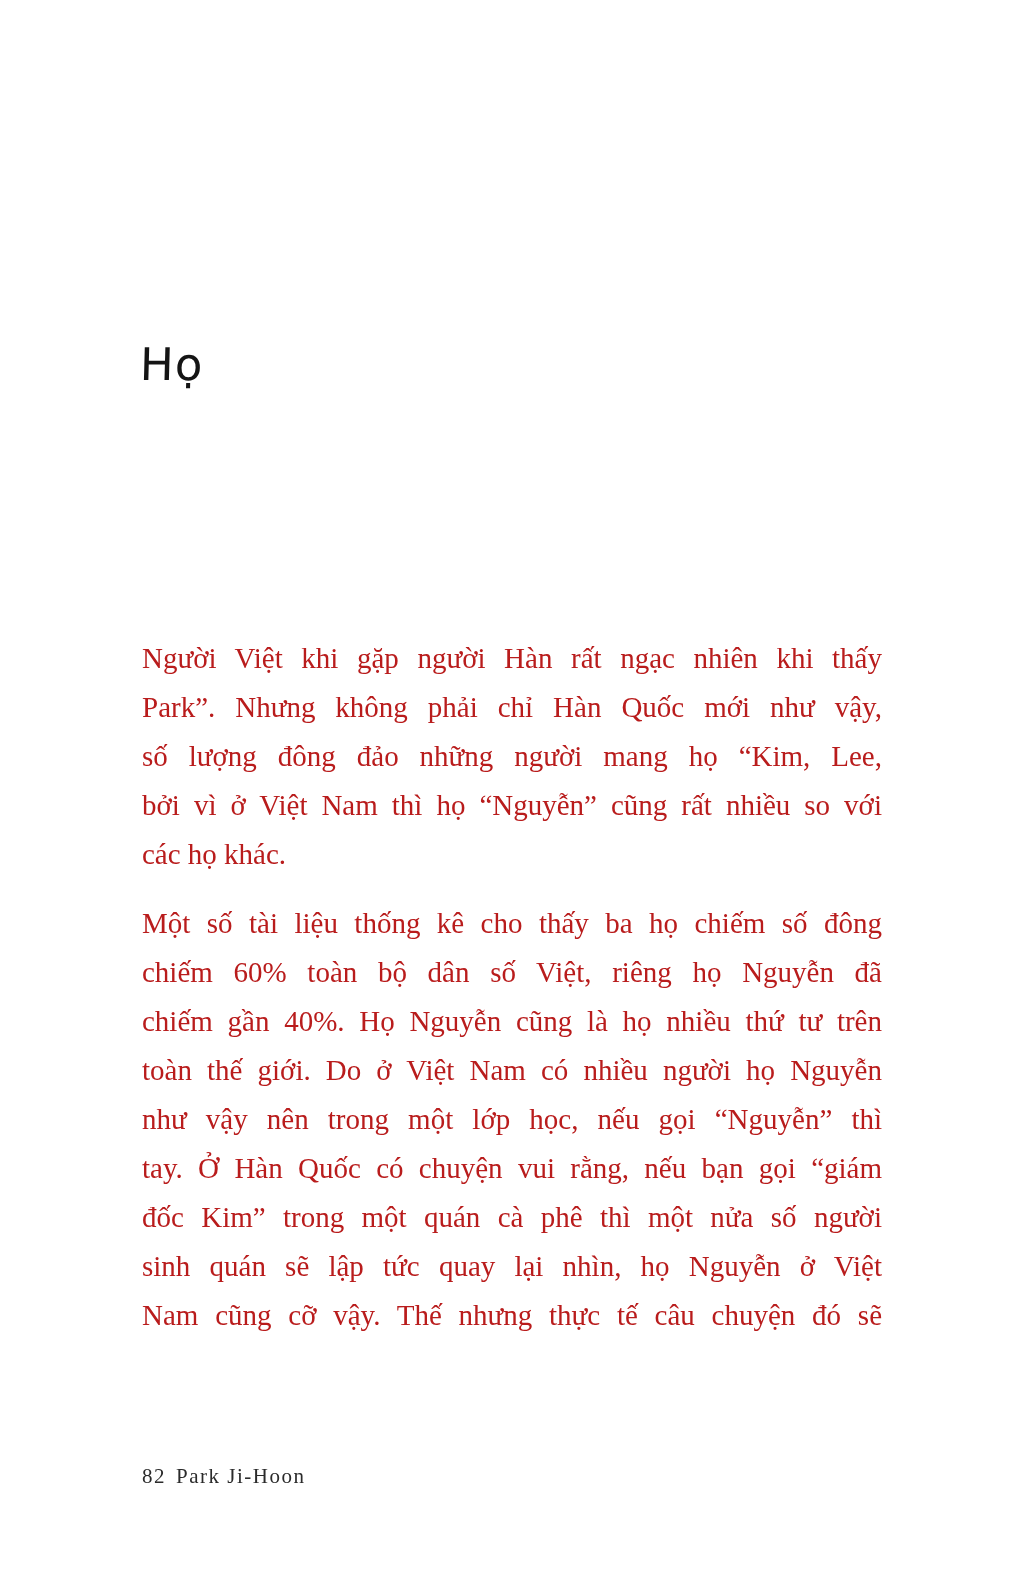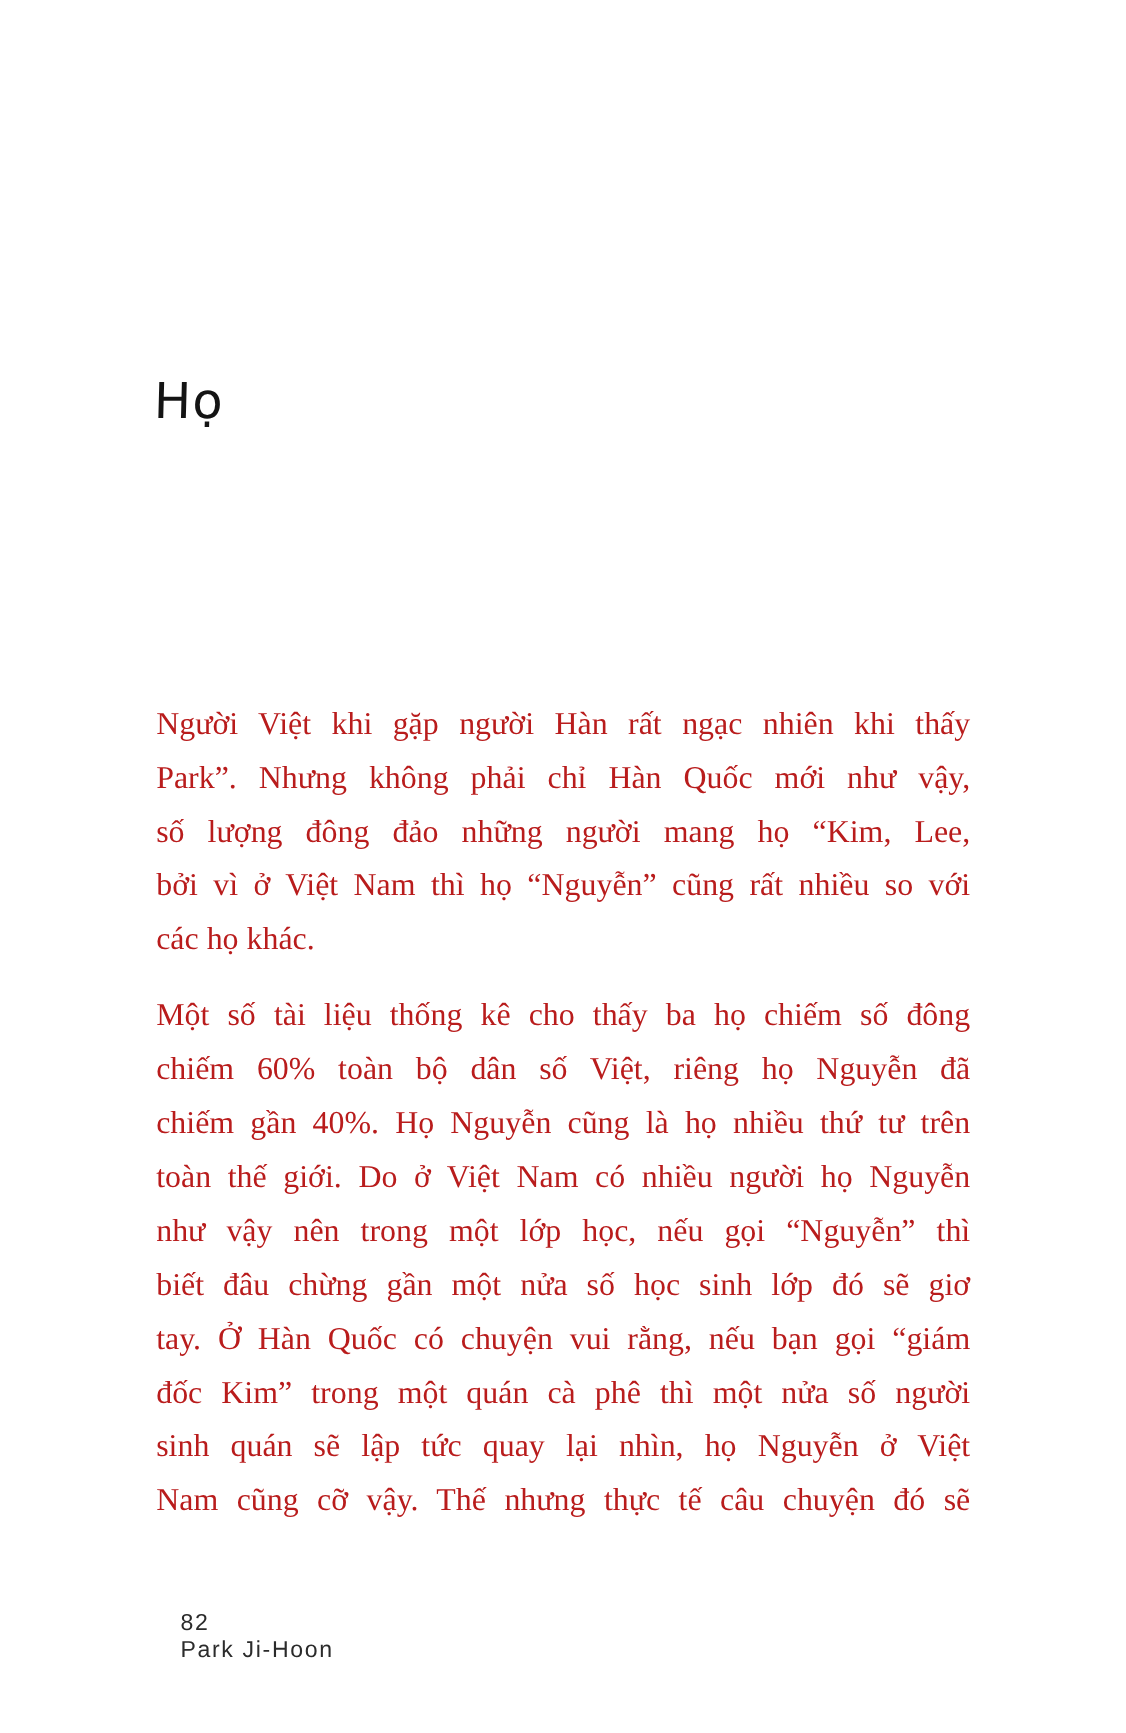--- a/index.html
+++ b/index.html
@@ -43,30 +43,29 @@
     white-space: normal;
   }
   .line.lastline {
     text-align: left;
     text-align-last: left;
   }
   .footer {
     position: absolute;
     left: 142px;
     top: 1464px;
-    font-family: Liberation Sans, sans-serif;
+    font-family: Liberation Serif, serif;
     font-size: 21px;
     font-weight: 500;
     letter-spacing: 1.5px;
     color: #2b2b2b;
     display: flex;
     align-items: baseline;
-    flex-direction: column;
   }
-  .footer .author { margin-left: 22px; }
+  .footer .author { margin-left: 10px; }
 </style>
 </head>
 <body>
 
 <div class="page">
 
   <div class="chapter-title">Họ</div>
 
   <div class="body-text">
     <div class="para">
@@ -75,21 +74,20 @@
         <div class="line">số lượng đông đảo những người mang họ “Kim, Lee,</div>
         <div class="line">bởi vì ở Việt Nam thì họ “Nguyễn” cũng rất nhiều so với</div>
         <div class="line lastline">các họ khác.</div>
       </div>
     <div class="para">
         <div class="line">Một số tài liệu thống kê cho thấy ba họ chiếm số đông</div>
         <div class="line">chiếm 60% toàn bộ dân số Việt, riêng họ Nguyễn đã</div>
         <div class="line">chiếm gần 40%. Họ Nguyễn cũng là họ nhiều thứ tư trên</div>
         <div class="line">toàn thế giới. Do ở Việt Nam có nhiều người họ Nguyễn</div>
         <div class="line">như vậy nên trong một lớp học, nếu gọi “Nguyễn” thì</div>
-        <div class="line">biết đâu chừng gần một nửa số học sinh lớp đó sẽ giơ</div>
         <div class="line">tay. Ở Hàn Quốc có chuyện vui rằng, nếu bạn gọi “giám</div>
         <div class="line">đốc Kim” trong một quán cà phê thì một nửa số người</div>
         <div class="line">sinh quán sẽ lập tức quay lại nhìn, họ Nguyễn ở Việt</div>
         <div class="line">Nam cũng cỡ vậy. Thế nhưng thực tế câu chuyện đó sẽ</div>
       </div>
   </div>
 
   <div class="footer">
     <span class="pagenum">82</span>
     <span class="author">Park Ji-Hoon</span>

